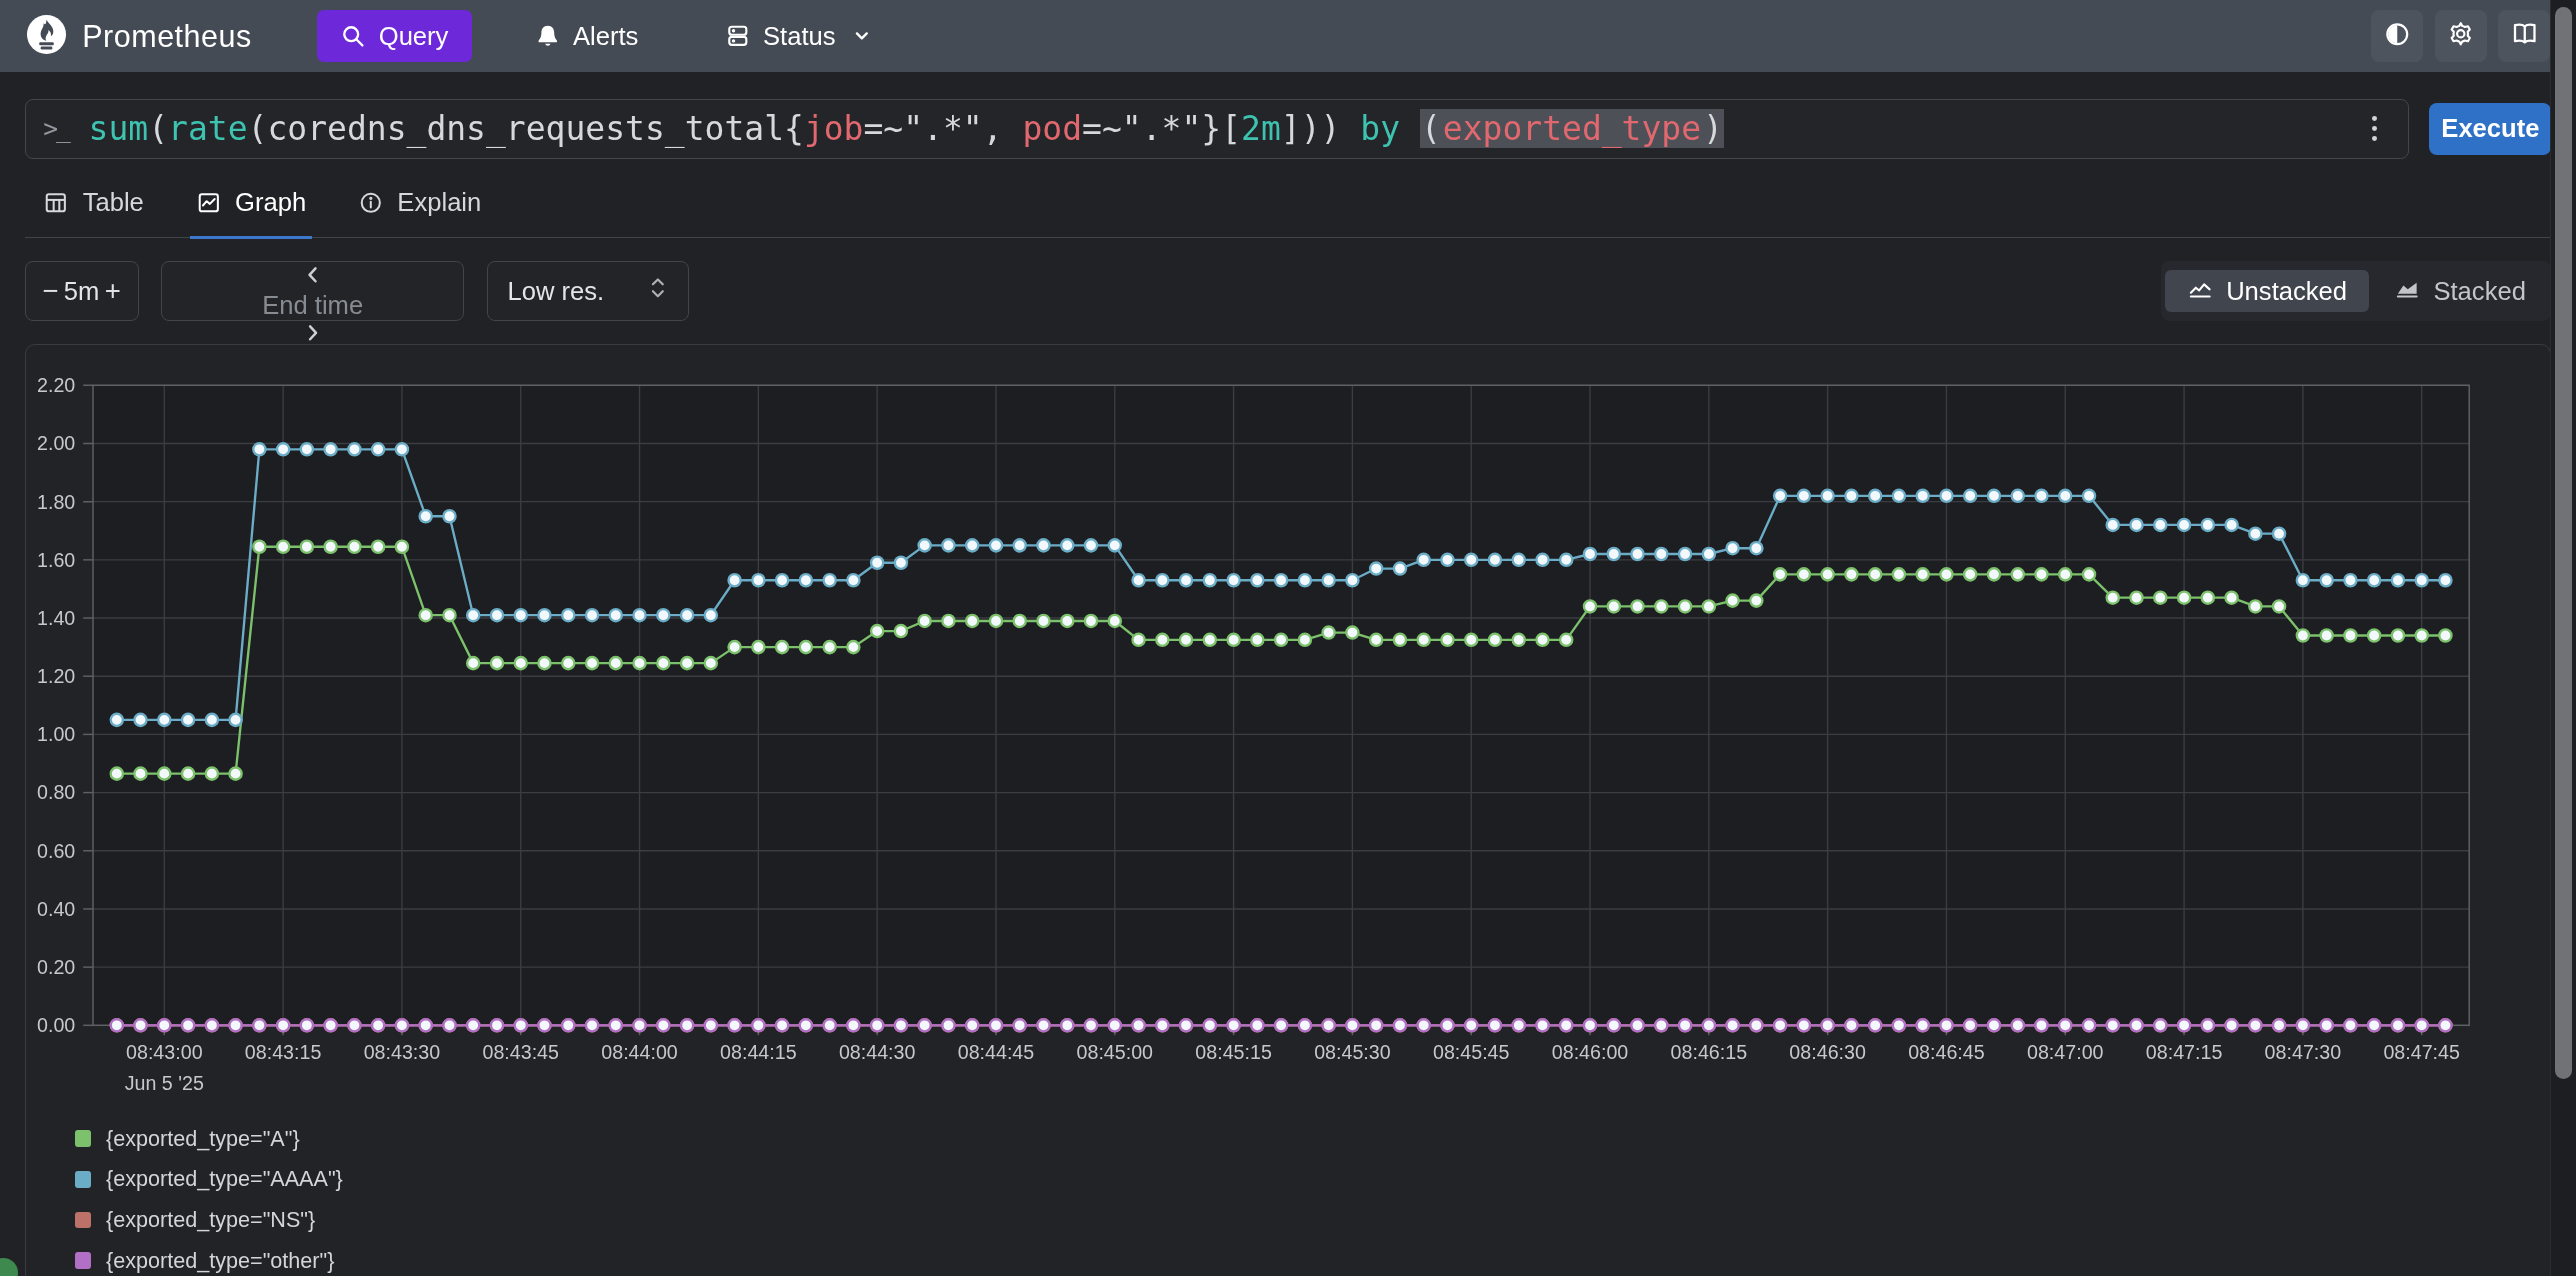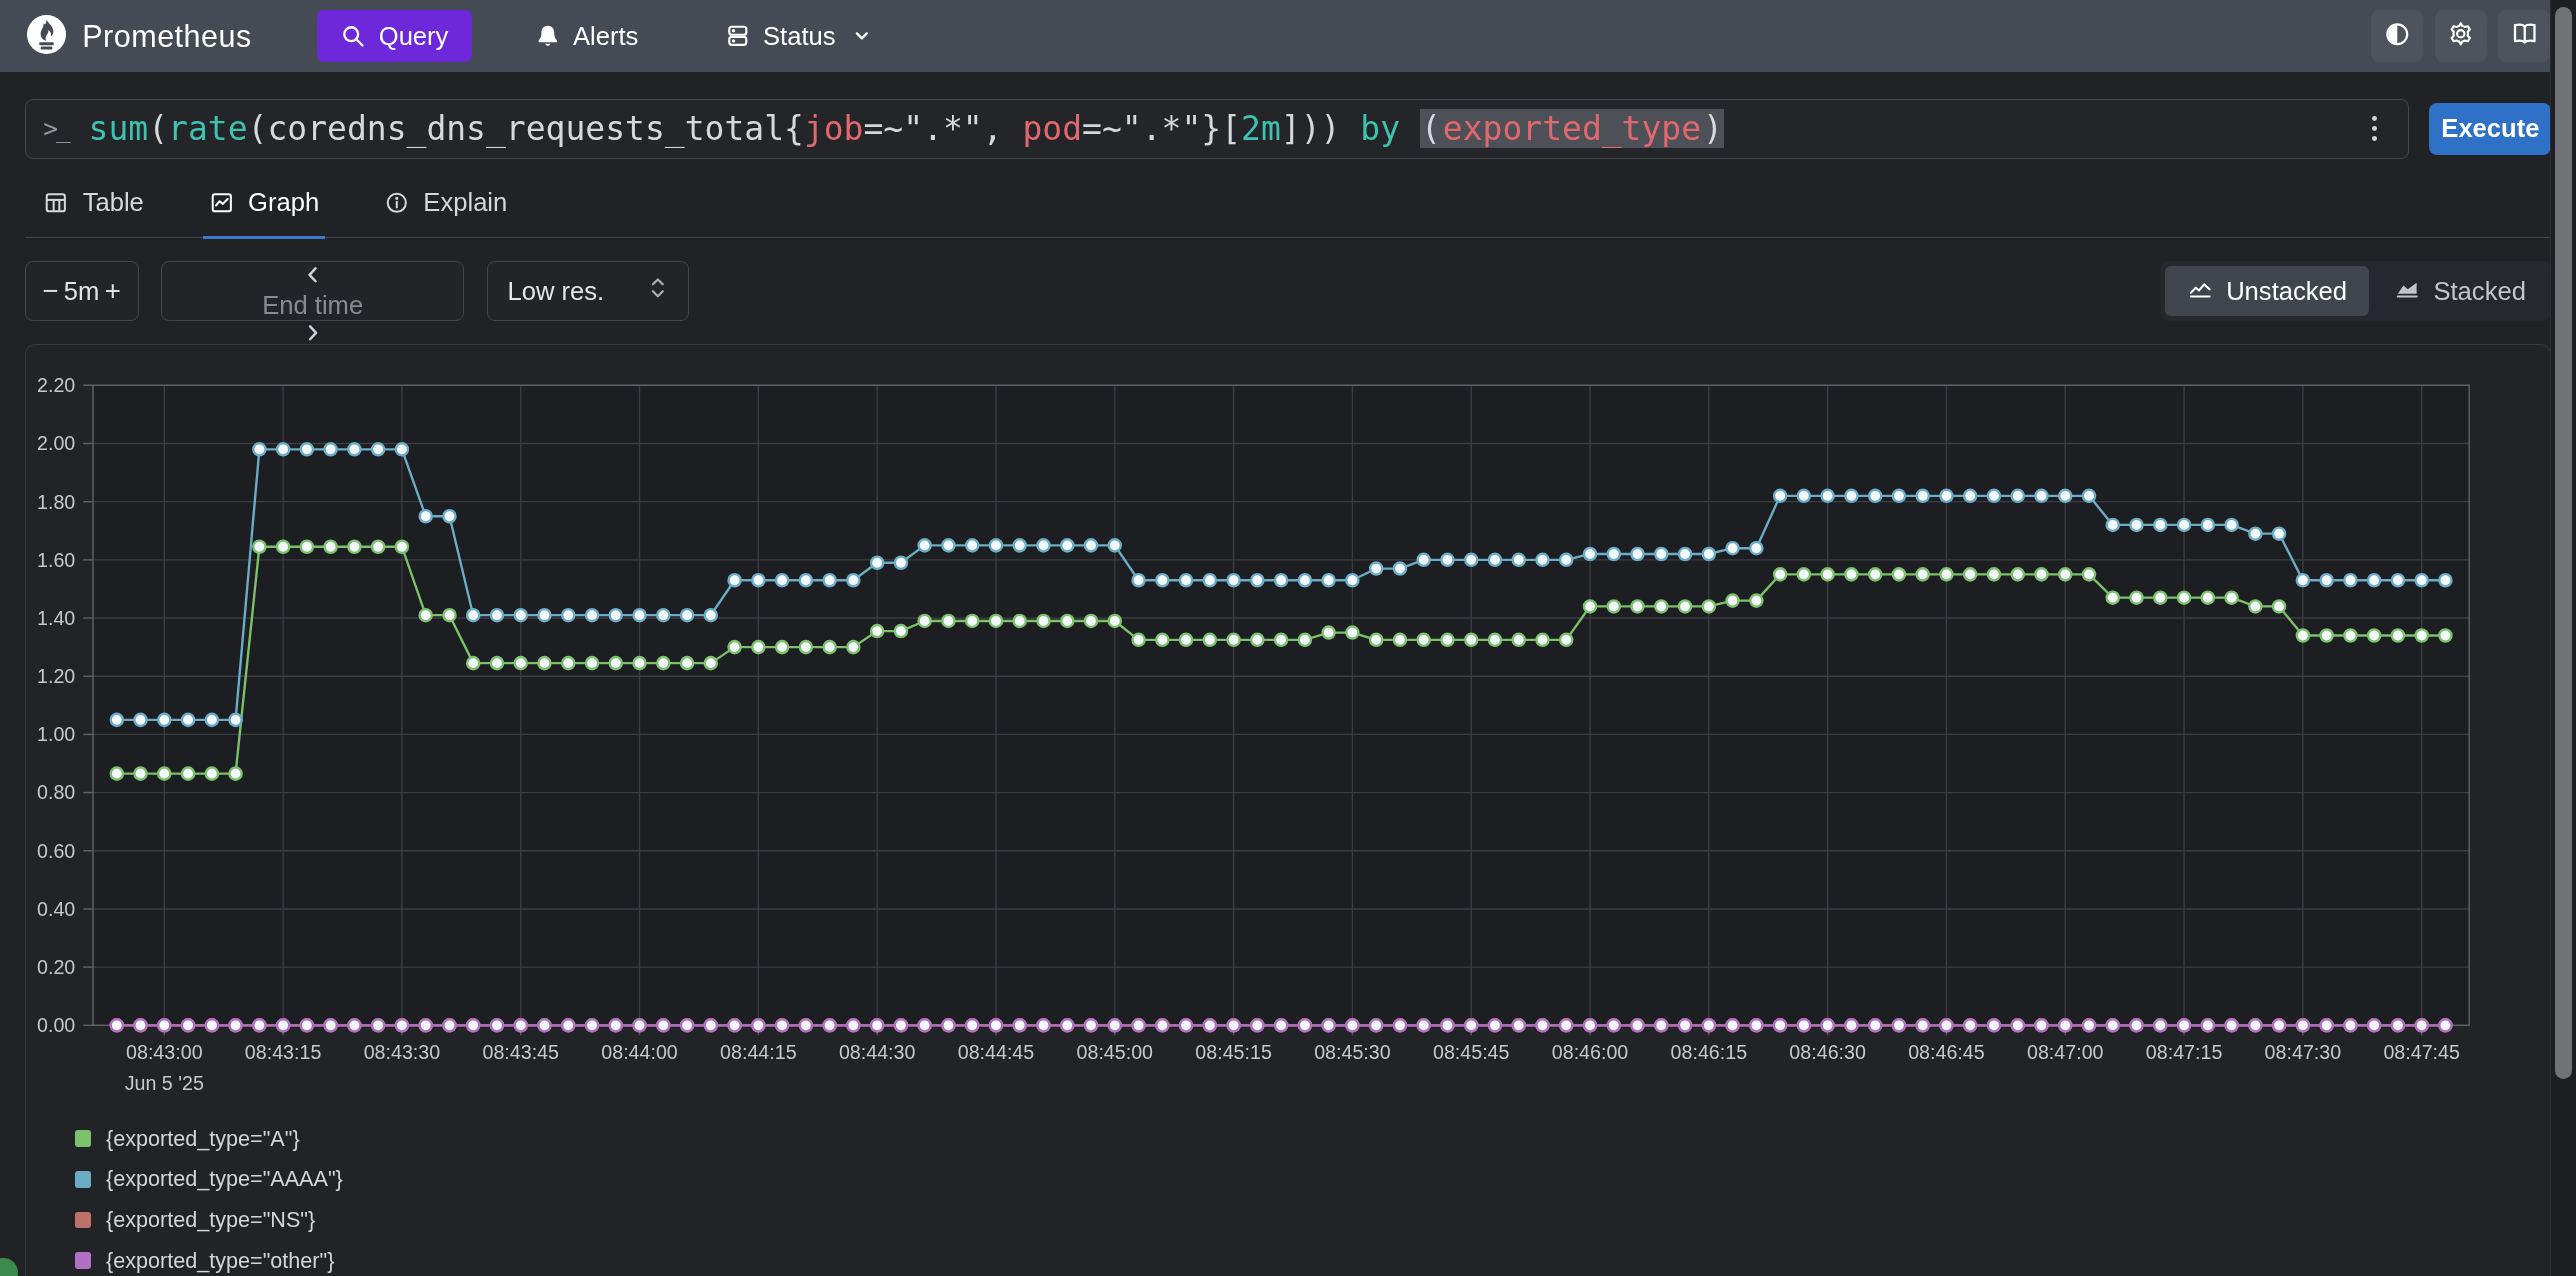--- a/index.html
+++ b/index.html
@@ -47,41 +47,41 @@
   .c-pl  { color:#d6d9dc; }
   .tok-hl { background:#4d5157; border-radius:3.9px; padding:3.9px 1px; }
   .kebab { width:35px; display:flex; flex-direction:column; align-items:center; gap:4.9px; cursor:pointer; padding:5.9px 0;}
   .kebab i { width:4.9px; height:4.9px; border-radius:50%; background:#cfd2d6; display:block; }
   .execute-btn {
     width:122px; height:52px; margin-left:20.6px; background:#2e71c6; color:#fff;
     font-size:25.6px; font-weight:600; border:none; border-radius:7.9px; cursor:pointer;
     font-family:"Liberation Sans", sans-serif;
   }
   
-  .tabs { display:flex; gap:53px; margin-top:29.5px; border-bottom:1.5px solid #43444a; padding-left:12.8px; }
+  .tabs { display:flex; gap:40px; margin-top:29.5px; border-bottom:1.5px solid #43444a; padding-left:12.8px; }
   .tab { display:flex; align-items:center; gap:13.8px; font-size:25.6px; color:#d6d8db;
          padding:0 5.9px 18.7px 5.9px; border-bottom:3.9px solid transparent; margin-bottom:-2px; cursor:pointer; }
   .tab.active { color:#ffffff; border-bottom-color:#3c79cc; }
   .tab svg { display:block; }
   
   .controls { display:flex; margin-top:23.6px; align-items:center; }
   .ctl-box {
     height:60px; background:#222428; border:1.5px solid #42454b; border-radius:7.9px;
     display:flex; align-items:center; font-size:25.6px; color:#e3e5e8;
   }
   .range-box { width:114px; justify-content:space-between; padding:0 16.7px; }
   .range-box .pm { color:#dfe2e5; cursor:pointer; font-size:27.5px; }
   .endtime-box { width:303px; margin-left:22.6px; justify-content:space-between; padding:0 19.7px;flex-direction:column; }
   .placeholder { color:#878c93; }
   .res-box { width:202px; margin-left:22.6px; justify-content:space-between; padding:0 19.7px; cursor:pointer; }
   .toggle-group {
     margin-left:auto; height:60px; background:#26282d; border-radius:7.9px;
     display:flex; align-items:center; padding:3.9px; gap:3.9px;
   }
-  .seg { height:50px; display:flex; align-items:center; gap:12.8px; font-size:25.6px;
+  .seg { height:42px; display:flex; align-items:center; gap:12.8px; font-size:25.6px;
          border-radius:5.9px; padding:0 21.6px; color:#c2c5c9; cursor:pointer; }
   .seg.active { background:#40454e; color:#ffffff; }
   
   .panel {
     margin-top:22.6px; border:1.5px solid #3a3b40; border-radius:9.8px;
     background:#222327; height:993px; position:relative; overflow:hidden;
   }
   .legend { margin:19.7px 0 0 49px; display:flex; flex-direction:column; gap:14.7px; }
   .legend-item { display:flex; align-items:center; gap:14.7px; cursor:pointer; }
   .legend-swatch { width:16.7px; height:16.7px; border-radius:2.9px; flex:none; }

